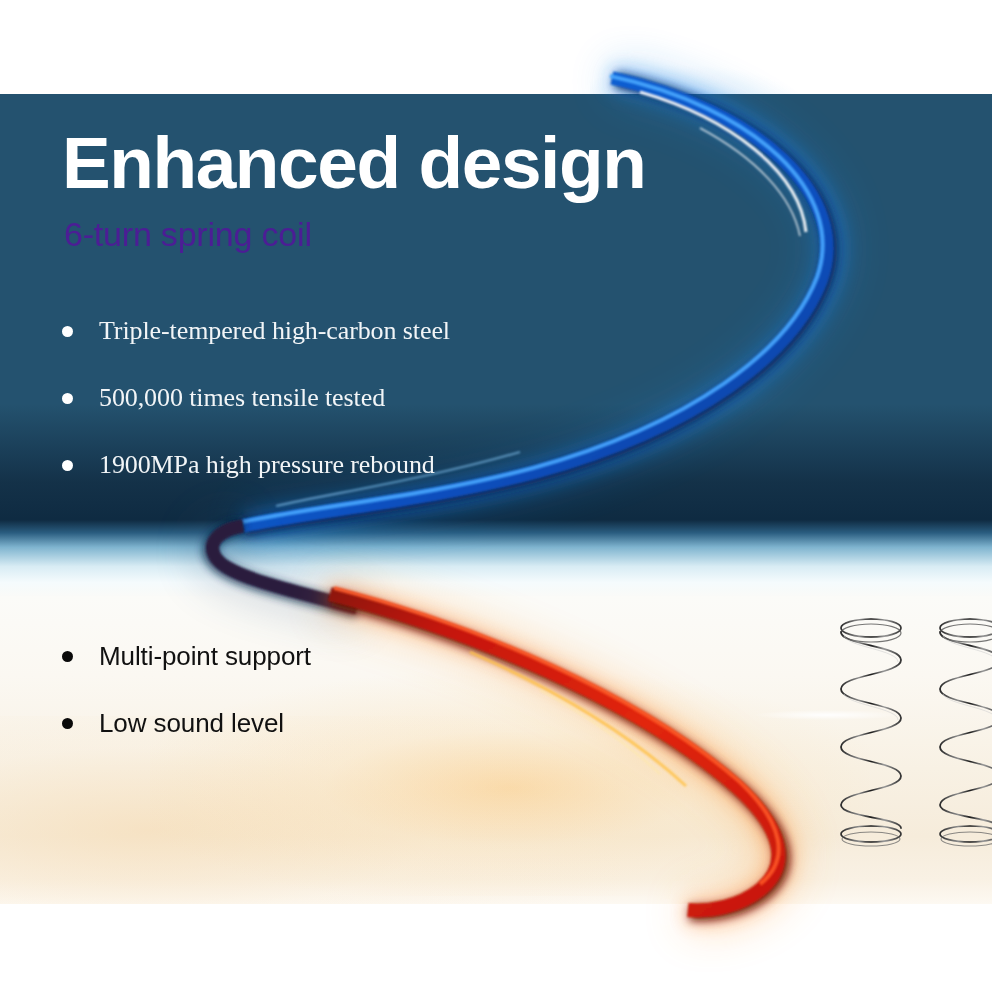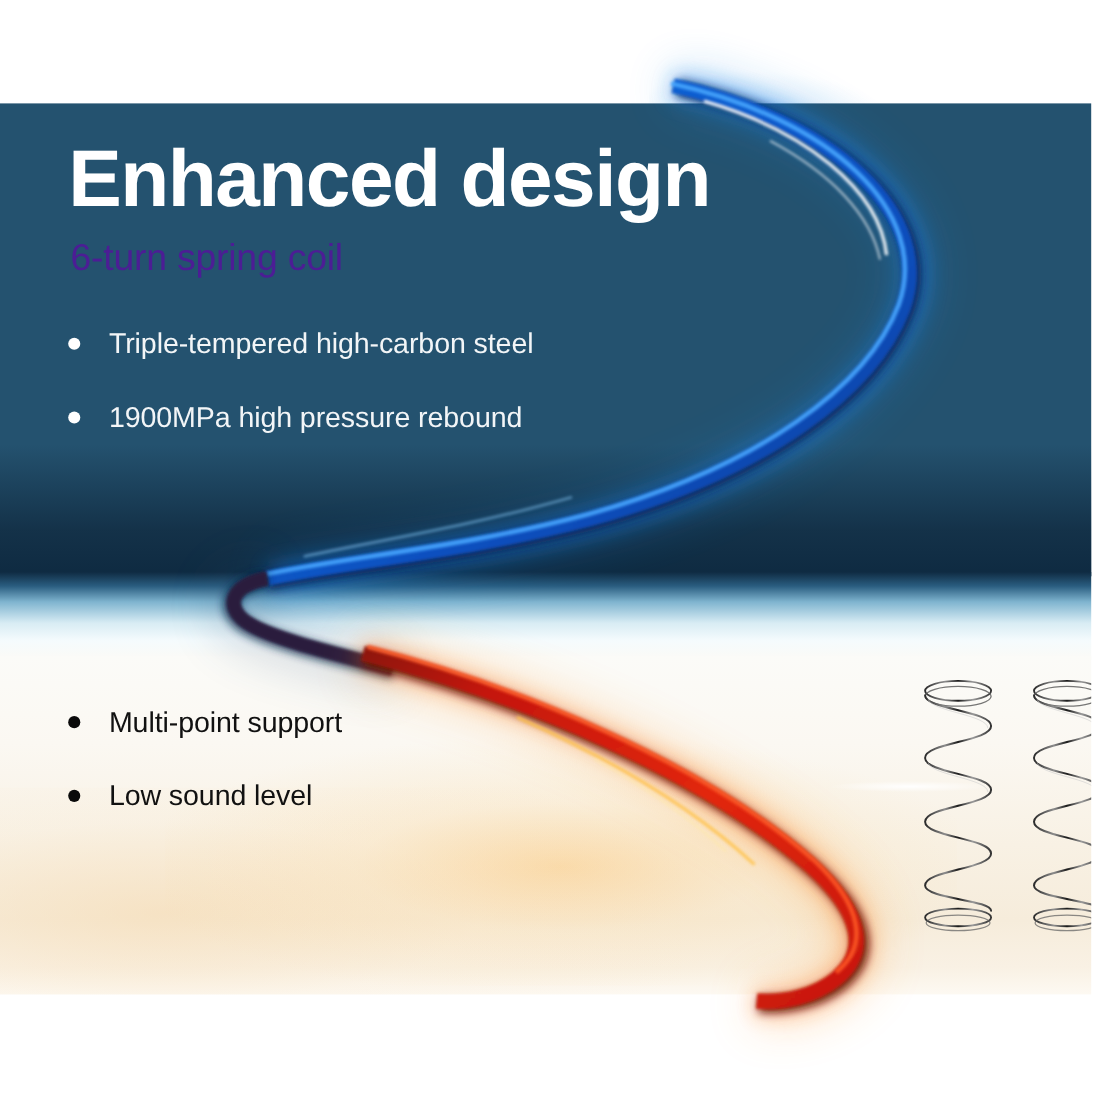--- a/index.html
+++ b/index.html
@@ -34,21 +34,21 @@
   
   .ribbon{position:absolute;left:0;top:0;width:1000px;height:1000px;}
 
   
   .headline{position:absolute;left:62px;top:126px;font-size:73px;font-weight:bold;
             color:#ffffff;letter-spacing:-1.4px;line-height:1;white-space:nowrap;}
   .subhead{position:absolute;left:64px;top:216px;font-size:34px;font-weight:normal;
            color:#4c1d95;letter-spacing:-.2px;line-height:1.1;white-space:nowrap;}
 
   .bullets{position:absolute;}
-  .bullets.upper{left:62px;top:295px;}
+  .bullets.upper{left:62px;top:314px;font-family:Liberation Serif, serif;}
   .bullets.lower{left:62px;top:639px;}
   .bullet-row{display:flex;align-items:center;height:34px;margin-bottom:33px;}
   .bullet-dot{width:11px;height:11px;border-radius:50%;flex:0 0 auto;}
   .bullets.upper .bullet-dot{background:#ffffff;}
   .bullets.lower .bullet-dot{background:#0a0a0a;}
   .bullet-text{margin-left:26px;font-size:26px;letter-spacing:-.1px;white-space:nowrap;}
   .bullets.upper .bullet-text{color:#f2f5f7;}
   .bullets.lower .bullet-text{color:#111111;}
 
   
@@ -146,20 +146,24 @@
   <div class="headline">Enhanced design</div>
   <div class="subhead">6-turn spring coil</div>
 
   <div class="bullets upper">
     <div class="bullet-row">
       <span class="bullet-dot"></span>
       <span class="bullet-text">Triple-tempered high-carbon steel</span>
     </div>
     <div class="bullet-row">
       <span class="bullet-dot"></span>
+      <span class="bullet-text">500,000 times tensile tested</span>
+    </div>
+    <div class="bullet-row">
+      <span class="bullet-dot"></span>
       <span class="bullet-text">1900MPa high pressure rebound</span>
     </div>
   </div>
 
   <div class="bullets lower">
     <div class="bullet-row">
       <span class="bullet-dot"></span>
       <span class="bullet-text">Multi-point support</span>
     </div>
     <div class="bullet-row">

